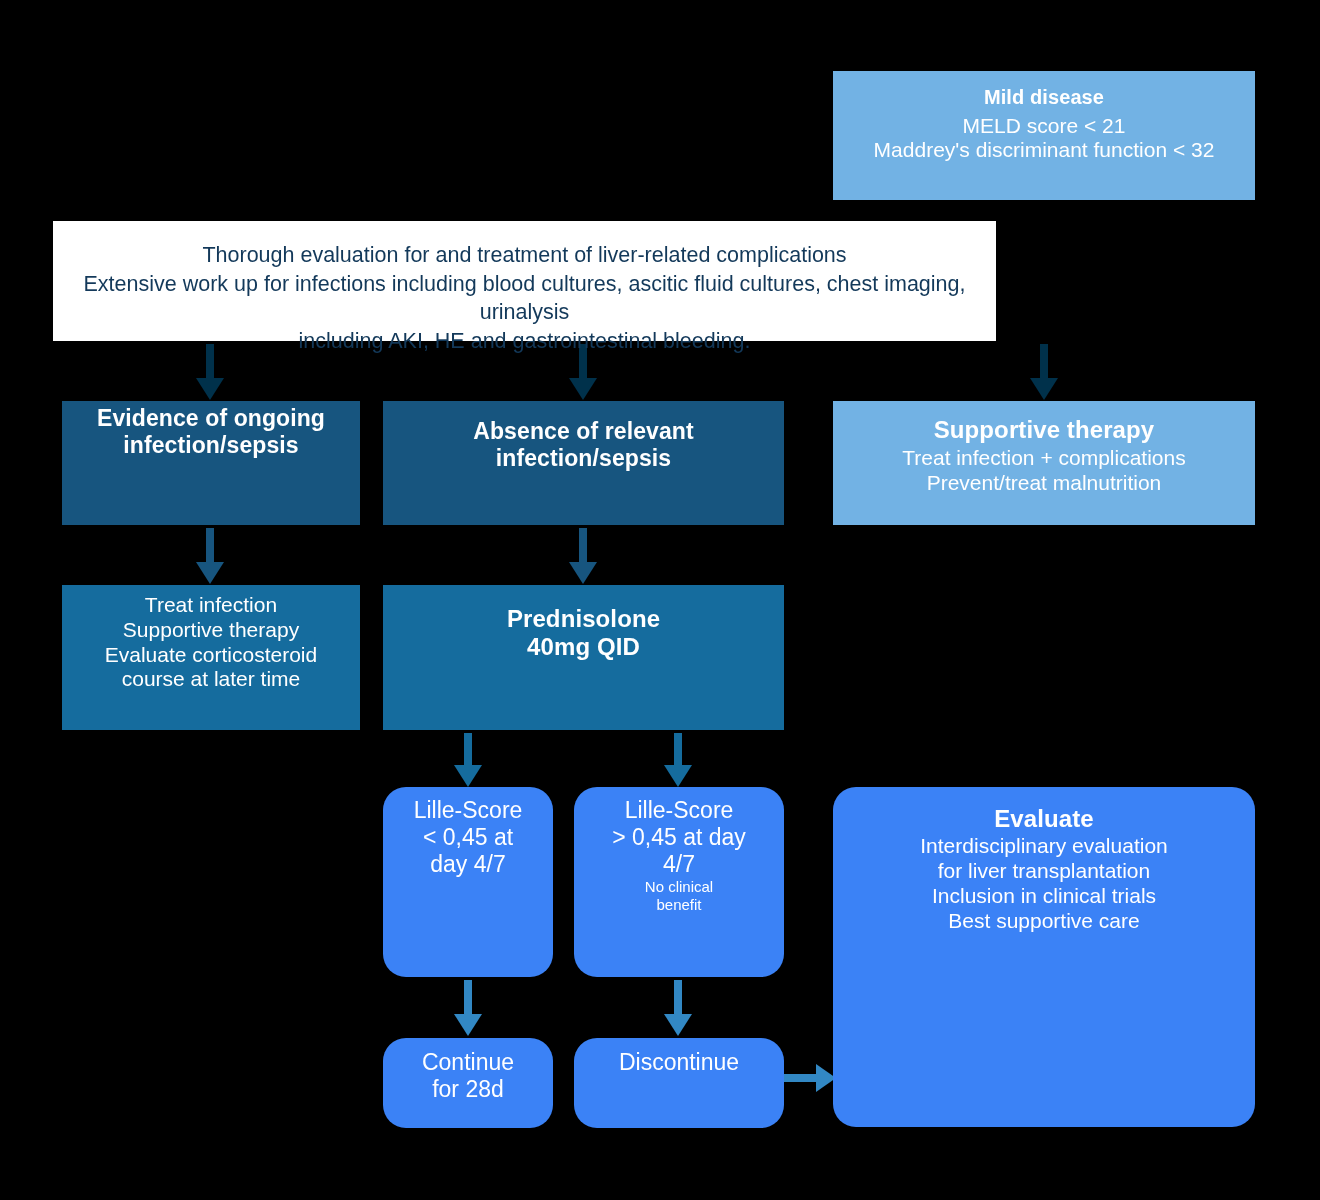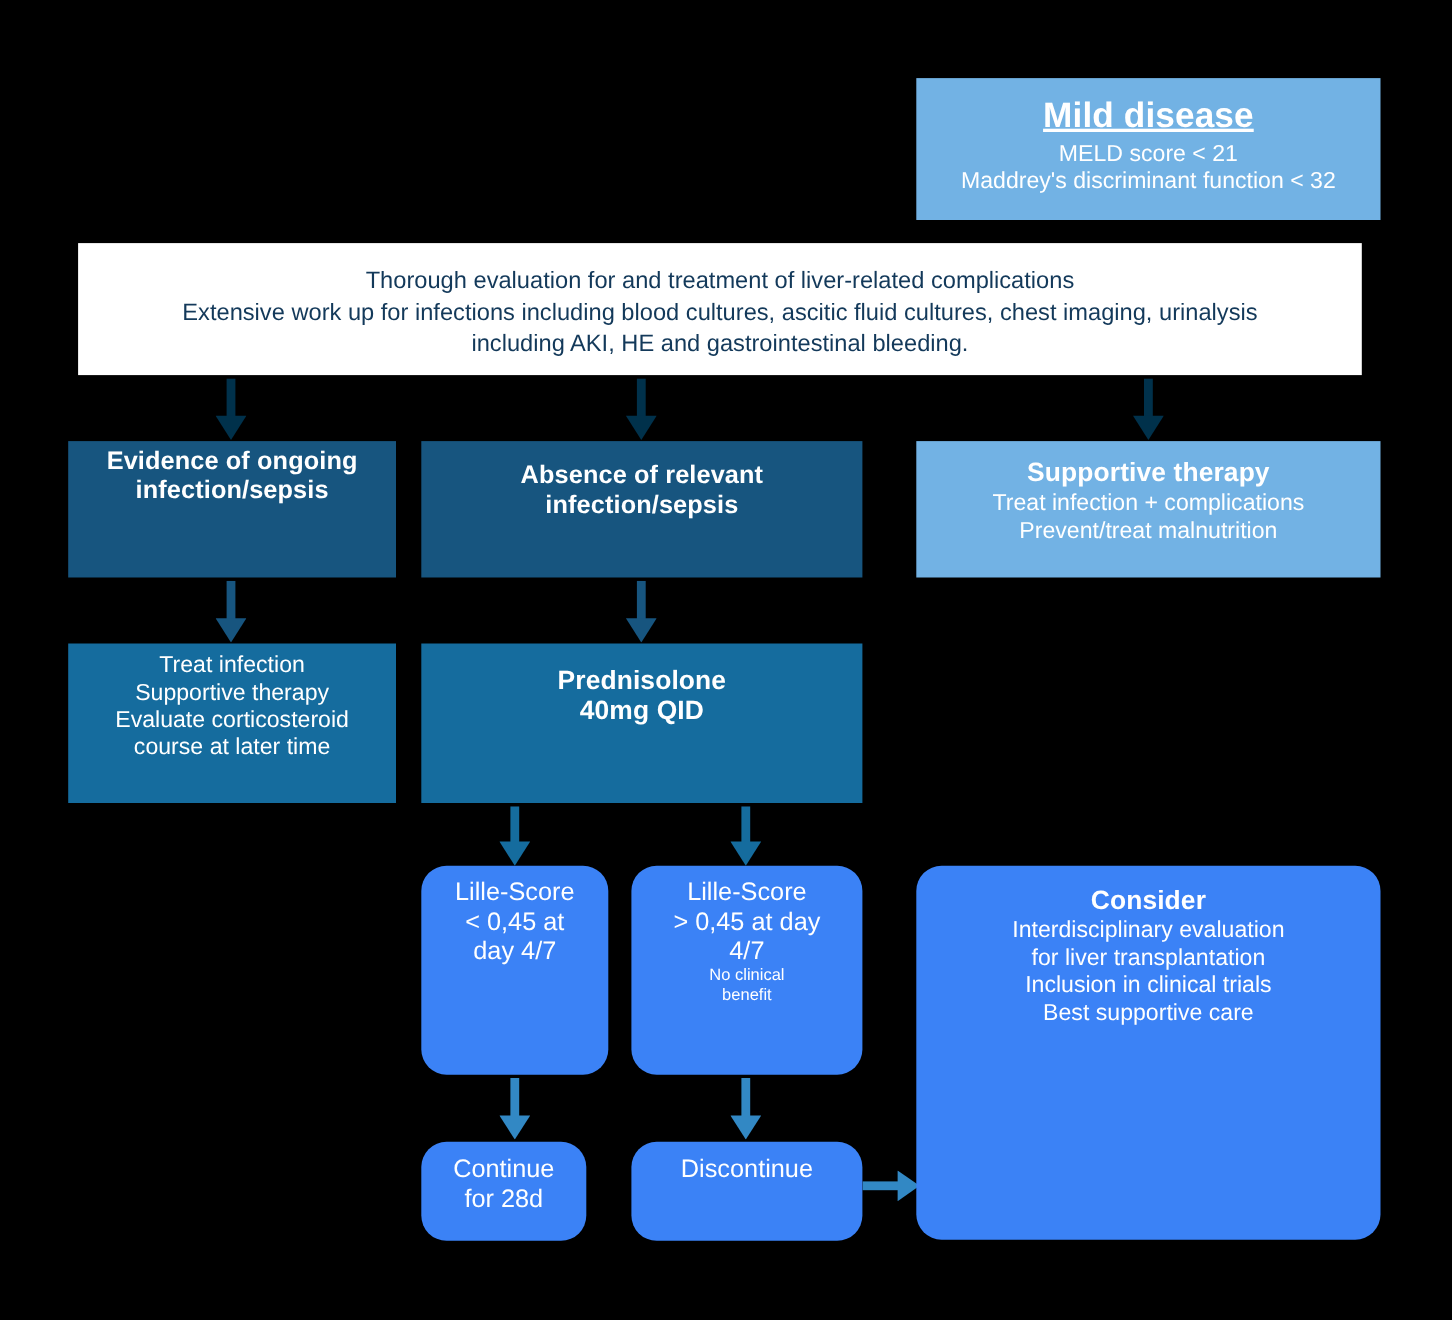--- a/index.html
+++ b/index.html
@@ -44,40 +44,40 @@
   .steel  { background: #156c9e; }
   .ocean  { background: #3b82f6; border-radius: 23px; }
   .sky    { background: #72b2e4; }
   .white  { background: #ffffff; color: #13395a; }
 
   
   #box-severe   { left: 62px;  top: 71px;   width: 722px; height: 129px; font-size: 24px; padding-top: 14px; }
   #box-severe .ttl { font-size: 25px; margin-bottom: 4px; }
 
   #box-mild     { left: 833px; top: 71px;   width: 422px; height: 129px; font-size: 21px; padding-top: 15px; }
-  #box-mild .ttl { font-size: 32px; margin-bottom: 4px; text-decoration: underline; }
-
-  #box-eval     { left: 71px;  top: 221px;  width: 1167px; height: 120px; font-size: 21.5px; padding-top: 20px; }
+  #box-mild .ttl { font-size: 20px; margin-bottom: 4px; }
+
+  #box-eval     { left: 53px;  top: 221px;  width: 943px; height: 120px; font-size: 21.5px; padding-top: 20px; }
   #box-eval .ln { line-height: 1.33; }
 
   #box-evidence { left: 62px;  top: 401px;  width: 298px; height: 124px; font-size: 23px; padding-top: 4px; }
   #box-absence  { left: 383px; top: 401px;  width: 401px; height: 124px; font-size: 23px; padding-top: 17px; }
   #box-support  { left: 833px; top: 401px;  width: 422px; height: 124px; font-size: 21px; padding-top: 15px; }
   #box-support .ttl { font-size: 24px; margin-bottom: 2px; }
 
   #box-treat    { left: 62px;  top: 585px;  width: 298px; height: 145px; font-size: 21px; }
   #box-pred     { left: 383px; top: 585px;  width: 401px; height: 145px; font-size: 24px; padding-top: 20px; }
 
   #box-lille1   { left: 383px; top: 787px;  width: 170px; height: 190px; font-size: 23px; padding-top: 10px; }
   #box-lille2   { left: 574px; top: 787px;  width: 210px; height: 190px; font-size: 23px; padding-top: 10px; }
   #box-lille2 .small { font-size: 15px; }
   #box-consider { left: 833px; top: 787px;  width: 422px; height: 340px; font-size: 21px; padding-top: 18px; }
   #box-consider .ttl { font-size: 24px; margin-bottom: 1px; }
 
-  #box-continue    { left: 383px; top: 1038px; width: 150px; height: 90px; font-size: 23px; padding-top: 11px; }
+  #box-continue    { left: 383px; top: 1038px; width: 170px; height: 90px; font-size: 23px; padding-top: 11px; }
   #box-discontinue { left: 574px; top: 1038px; width: 210px; height: 90px; font-size: 23px; padding-top: 11px; }
 
   
   .arrow-v {
     position: absolute;
     display: block;
   }
   .arrow-h {
     position: absolute;
     display: block;
@@ -187,21 +187,21 @@
 
   <div class="box ocean" id="box-lille2">
     <div class="ln">Lille-Score</div>
     <div class="ln">&gt; 0,45 at day</div>
     <div class="ln">4/7</div>
     <div class="ln small">No clinical</div>
     <div class="ln small">benefit</div>
   </div>
 
   <div class="box ocean" id="box-consider">
-    <div class="ttl">Consider</div>
+    <div class="ttl">Evaluate</div>
     <div class="ln">Interdisciplinary evaluation</div>
     <div class="ln">for liver transplantation</div>
     <div class="ln">Inclusion in clinical trials</div>
     <div class="ln">Best supportive care</div>
   </div>
 
   <div class="box ocean" id="box-continue">
     <div class="ln">Continue</div>
     <div class="ln">for 28d</div>
   </div>

